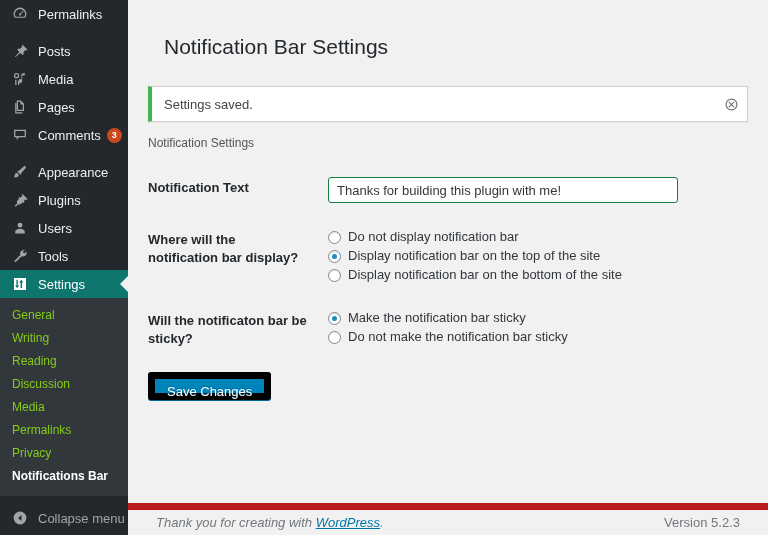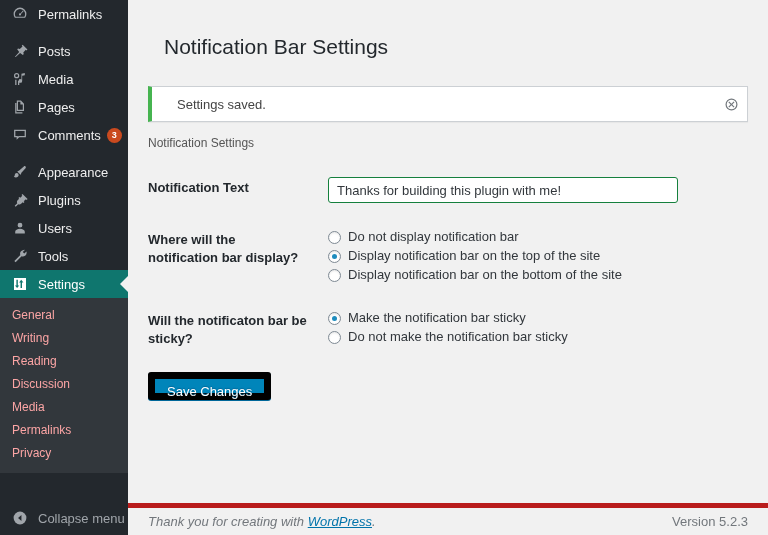--- a/index.html
+++ b/index.html
@@ -99,21 +99,21 @@
   }
 
   .submenu {
     background: #32373c;
     padding: 6px 0 8px 0;
   }
   .submenu-item {
     display: block;
     padding: 3px 0 3px 12px;
     font-size: 12px;
-    color: #fca5a5;
+    color: #84cc16;
     line-height: 17px;
     cursor: pointer;
     white-space: nowrap;
   }
   .submenu-item.current {
     color: #fff;
     font-weight: bold;
   }
 
   .collapse-menu {
@@ -159,21 +159,21 @@
     margin: 16px;
   }
 
   
   .notice {
     background: #fff;
     border: 1px solid #ccd0d4;
     border-left: 4px solid #46b450;
     box-shadow: 0 1px 1px rgba(0,0,0,.04);
     margin: 5px 0 14px 0;
-    padding: 1px 25px;
+    padding: 1px 12px;
     position: relative;
     height: 36px;
     display: flex;
     align-items: center;
   }
   .notice p {
     font-size: 13px;
     margin: 0;
     color: #444;
     line-height: 1.5;
@@ -299,22 +299,22 @@
     text-shadow: 0 -1px 1px #006799;
   }
 
   
   .wp-footer {
     position: absolute;
     left: 0;
     right: 0;
     bottom: 0;
     height: 32px;
-    padding: 0 20px;
-    border-top: 5px solid #b91c1c;
+    padding: 0 28px;
+    border-top: 7px solid #b91c1c;
     display: flex;
     align-items: center;
     justify-content: space-between;
     background: #f1f1f1;
   }
   .footer-left {
     font-style: italic;
     font-size: 13px;
     color: #72777c;
   }
@@ -434,20 +434,21 @@
     </div>
 
     <div class="submenu">
       <div class="submenu-item">General</div>
       <div class="submenu-item">Writing</div>
       <div class="submenu-item">Reading</div>
       <div class="submenu-item">Discussion</div>
       <div class="submenu-item">Media</div>
       <div class="submenu-item">Permalinks</div>
       <div class="submenu-item">Privacy</div>
+      <div class="submenu-item current">Notifications Bar</div>
     </div>
 
     <div class="collapse-menu">
       <span class="collapse-icon">
         <svg width="16" height="16" viewBox="0 0 20 20" fill="currentColor">
             <circle cx="10" cy="10" r="8"></circle>
             <path d="M11.8 6.3L7.6 10l4.2 3.7z" fill="#23282d"></path>
           </svg>
       </span>
       <span>Collapse menu</span>

